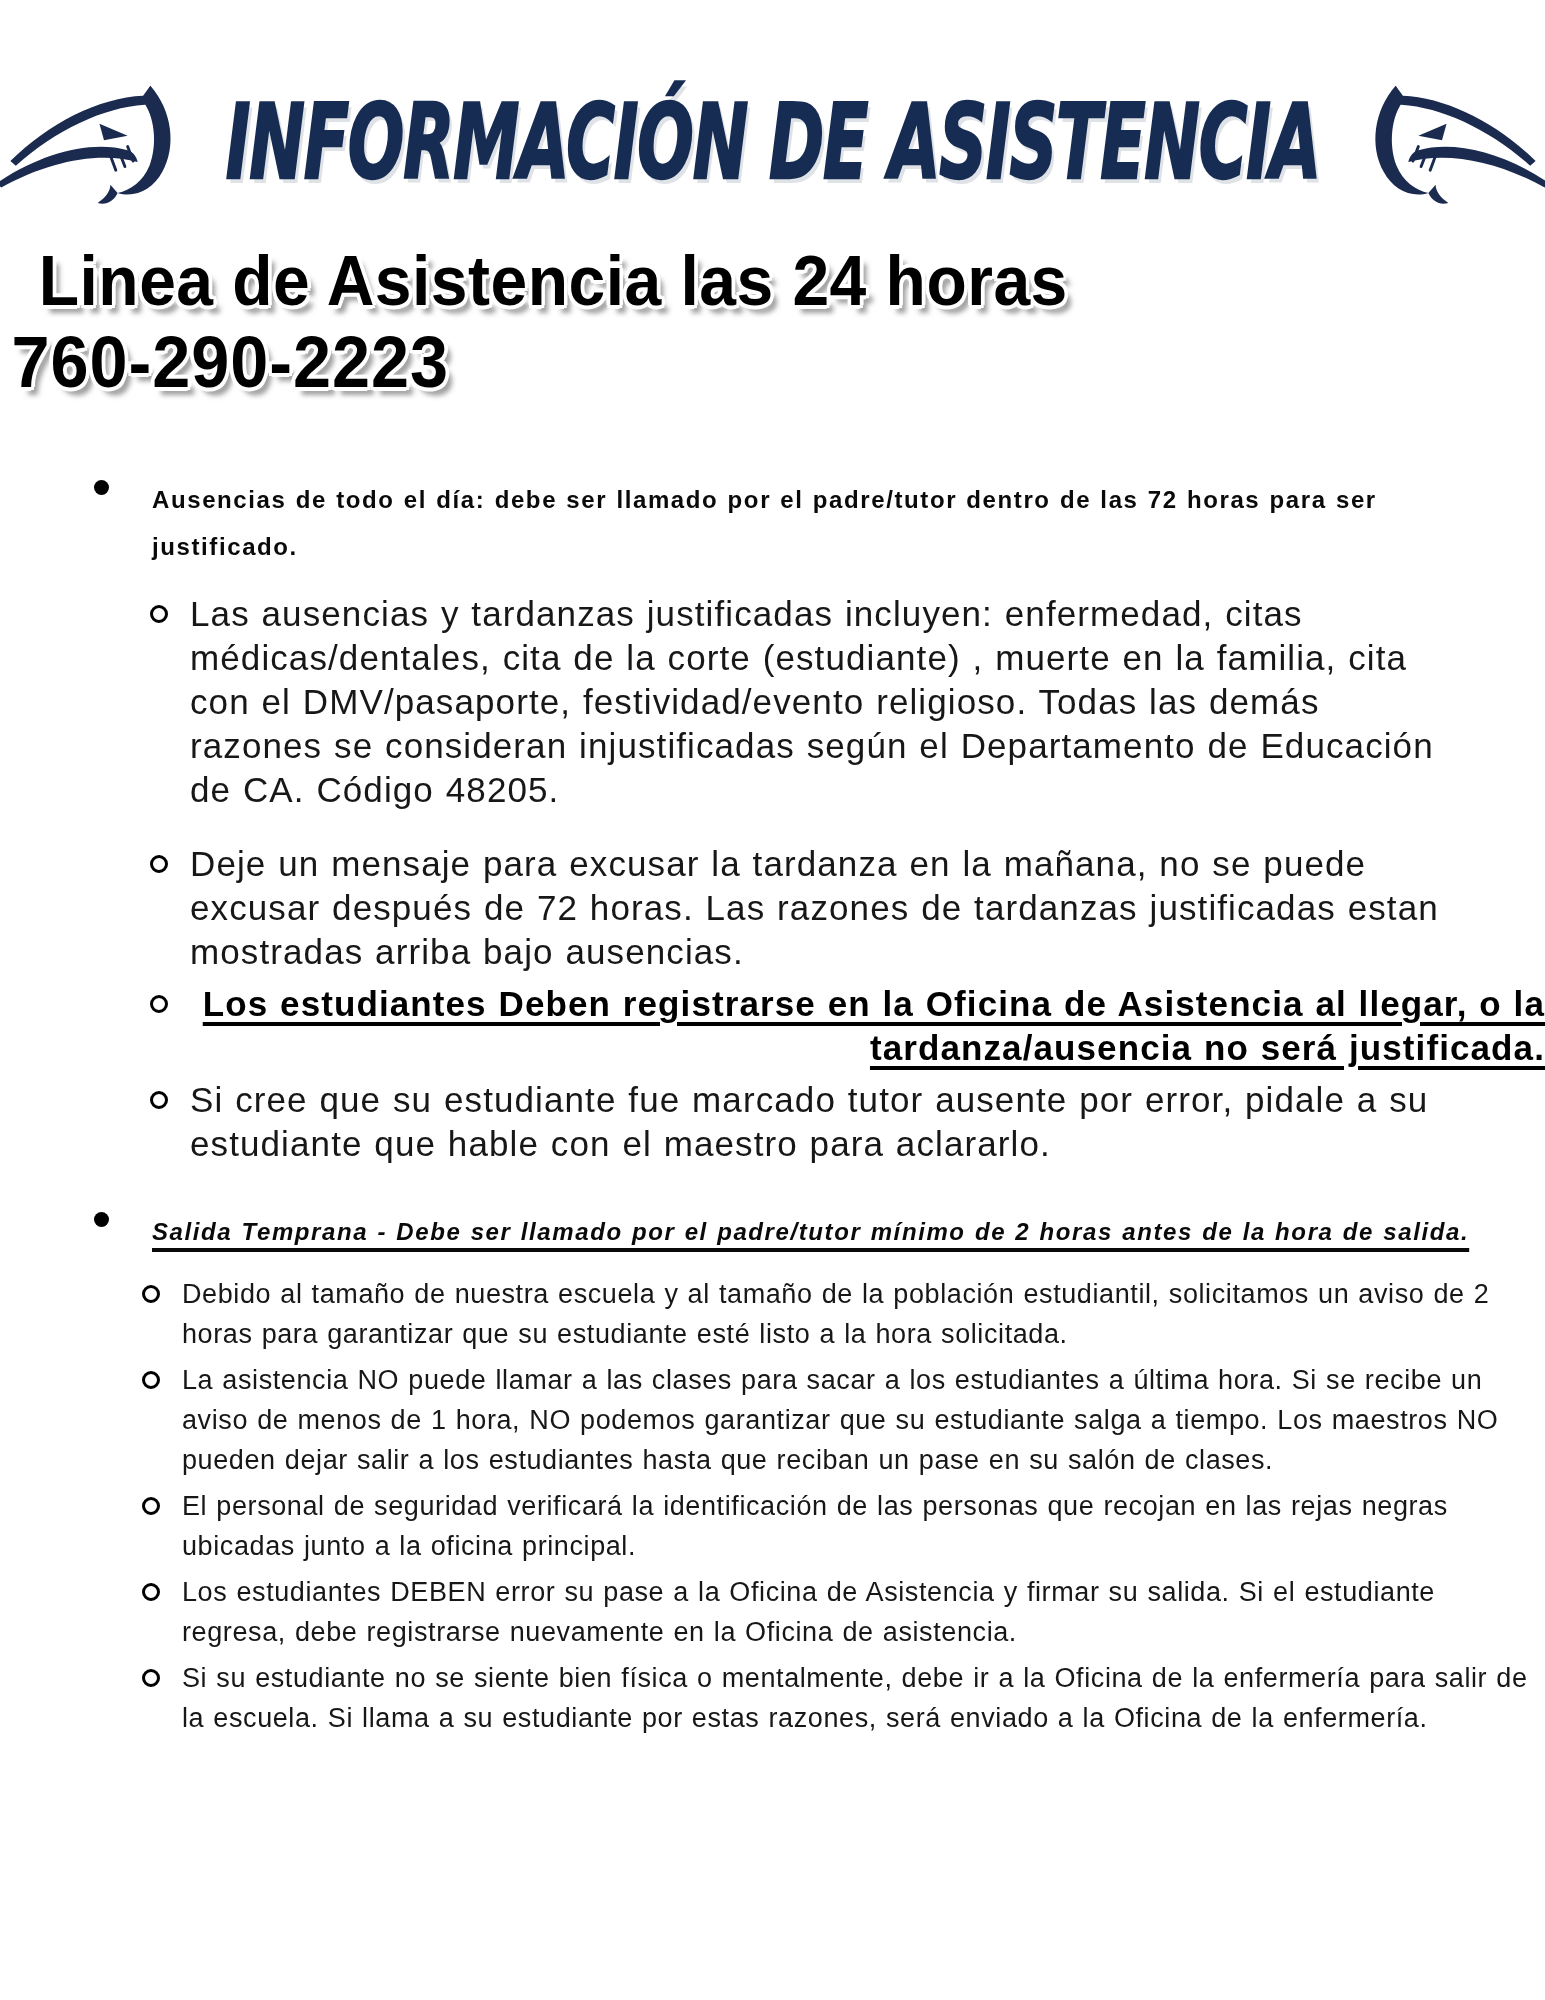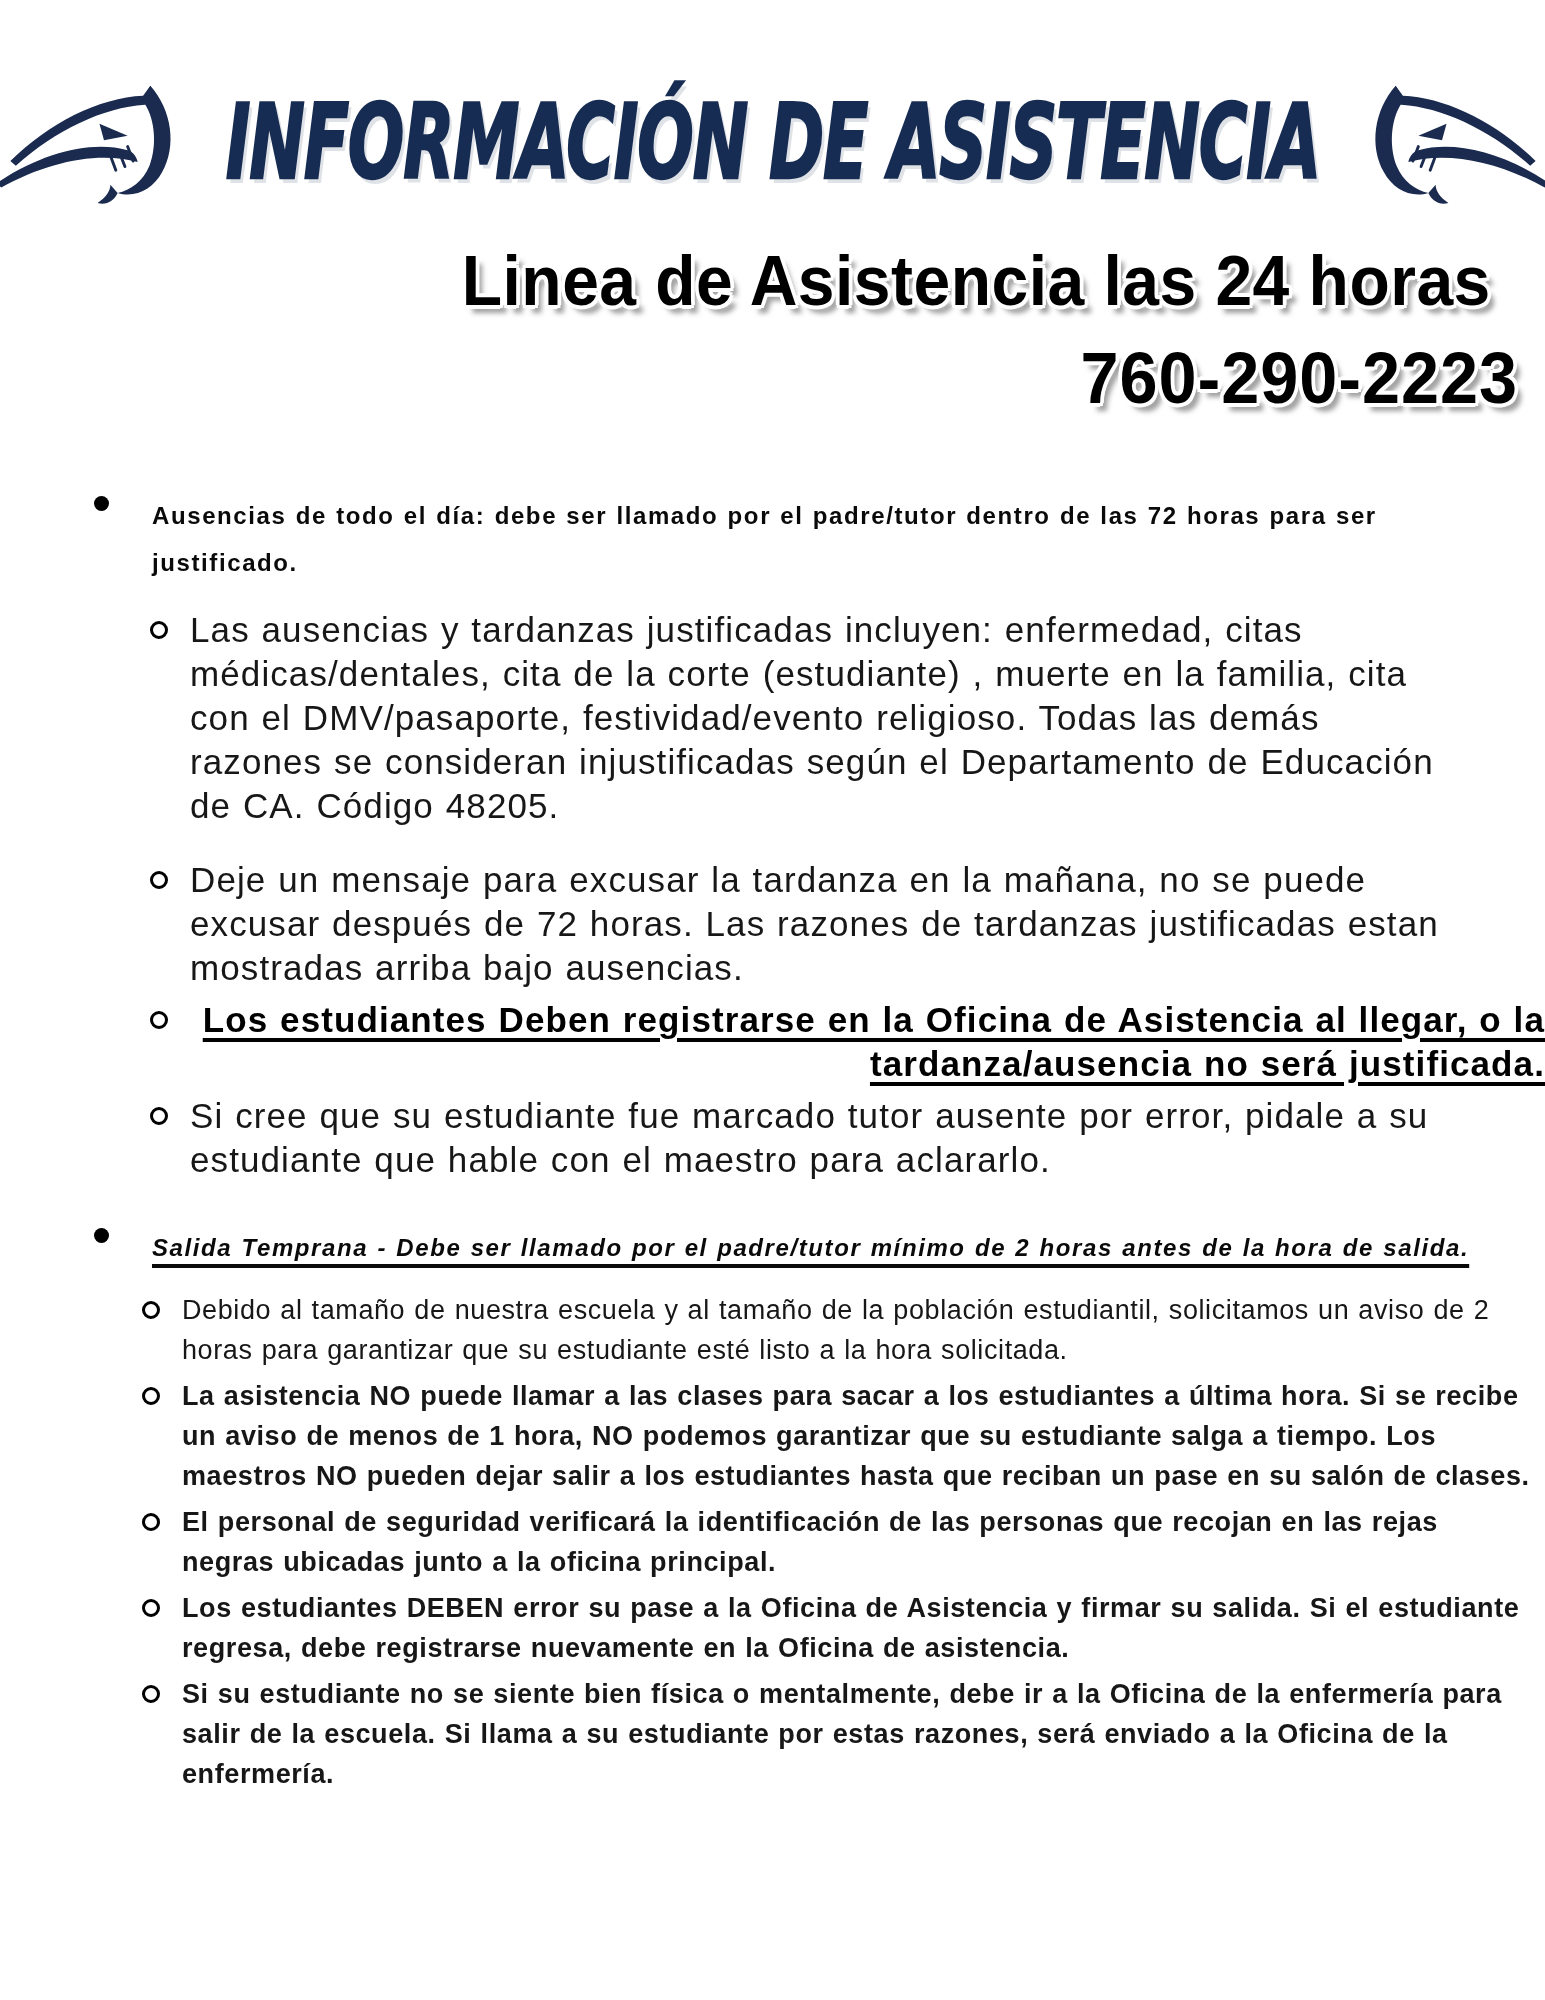--- a/index.html
+++ b/index.html
@@ -19,21 +19,21 @@
     flex:none; white-space:nowrap; display:inline-block;
     transform:scaleX(0.64); transform-origin:50% 50%;
     font-family:"DejaVu Sans", sans-serif; font-weight:900; font-style:italic;
     font-size:104px; letter-spacing:-2px; color:#172c52;
     -webkit-text-stroke:2.5px #172c52;
     text-shadow:5px 5px 0 rgba(185,190,200,0.45);
   }
 
   
   .hotline { text-align:center; margin-top:26px; }
-  .hot-line-row { display:flex; justify-content:flex-end; margin:16px; }
+  .hot-line-row { display:flex; justify-content:flex-start; margin:0; }
   .hot-squeeze {
     flex:none; white-space:nowrap; display:inline-block; transform-origin:50% 50%;
     font-weight:bold; color:#000;
     text-shadow:
       -3px -3px 0 #fff, 3px -3px 0 #fff, -3px 3px 0 #fff, 3px 3px 0 #fff,
       0 -4px 0 #fff, 0 4px 0 #fff, -4px 0 0 #fff, 4px 0 0 #fff,
       7px 8px 6px rgba(80,80,80,0.55);
   }
   .hotline-title .hot-squeeze { font-size:71px; letter-spacing:0.5px; transform:scaleX(0.93); line-height:82px; }
   .hotline-number .hot-squeeze { font-size:72px; letter-spacing:1px; transform:scaleX(0.95); line-height:80px; }
@@ -60,21 +60,21 @@
   .body {
     margin:0; font-size:35px; line-height:44px;
     letter-spacing:1.1px; word-spacing:1px; max-width:1255px; color:#171717;
   }
   .bold-underline .body {
     font-weight:bold; color:#000; max-width:1370px;
     text-decoration:underline; text-decoration-thickness:3.5px; text-underline-offset:6px;text-align:right;
   }
   
   .g3 .item.sub { margin-left:140px; margin-top:7px; }
-  .g3 .item.sub + .item.sub { margin-top:6px;font-weight:bold; }
+  .g3 .item.sub + .item.sub { margin-top:6px; }
   .g3 .body { font-size:27px; line-height:40px; letter-spacing:0.6px; max-width:1350px; }
   .g3 .marker.circ { margin-top:11px; }
 </style>
 </head>
 <body>
 
 <div class="page">
 
   <header class="masthead">
     <span class="logo">

